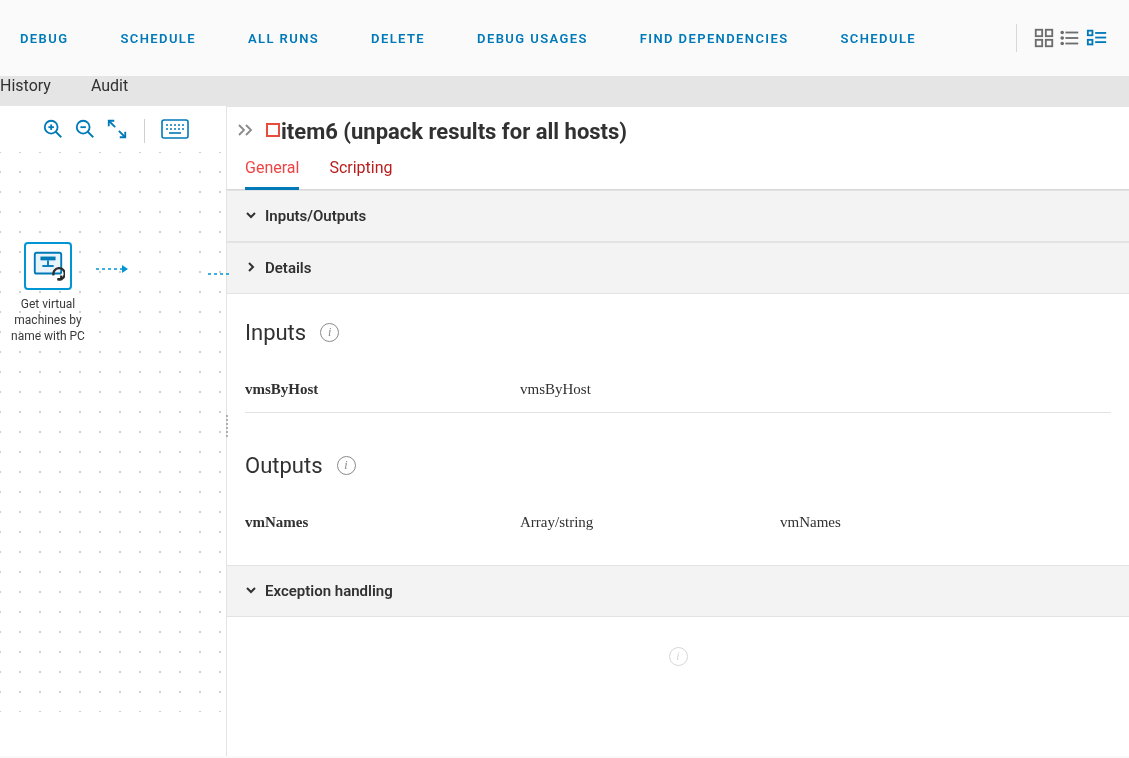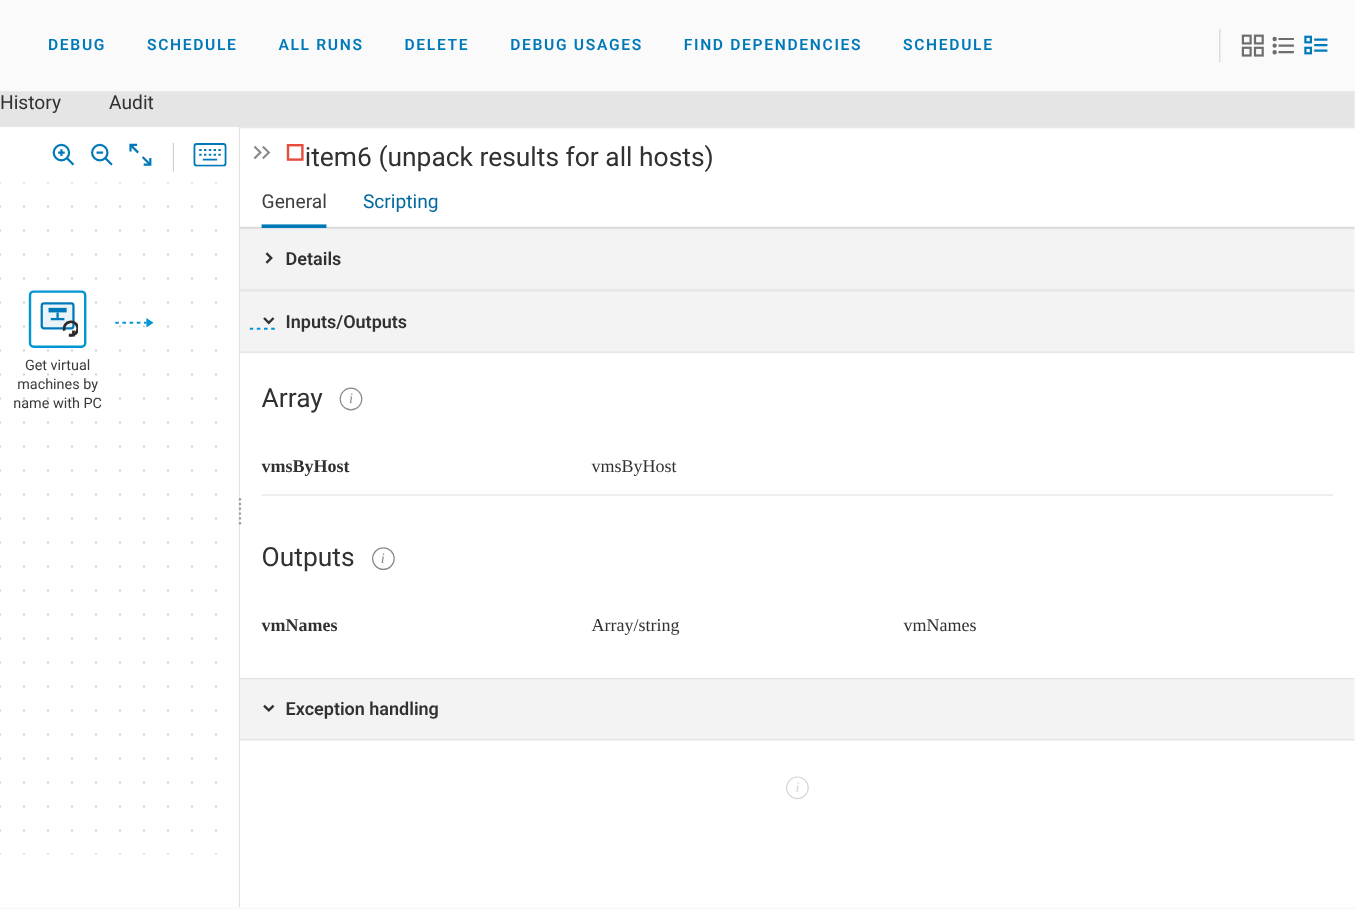--- a/index.html
+++ b/index.html
@@ -15,23 +15,22 @@
   
   .action-bar {
     display: flex;
     align-items: center;
     height: 76px;
     padding: 0 20px;
     background: #fafafa;
   }
   .action-bar .actions {
     display: flex;
-    gap: 34px;
+    gap: 52px;
     flex: 1;
-    margin-left: 20px;
   }
   .action-bar .actions a {
     color: #0079b8;
     font-size: 13px;
     letter-spacing: 1.4px;
     font-weight: 600;
     cursor: pointer;
   }
   .action-bar .divider-v {
     width: 1px;
@@ -59,21 +58,21 @@
   .subtabs .subtab { cursor: pointer; }
 
   
   .main {
     display: flex;
     height: calc(758px - 76px - 32px);
   }
 
   
   .canvas-pane {
-    width: 200px;
+    width: 227px;
     background: #fff;
     border-right: 1px solid #e3e3e3;
     position: relative;
   }
   .canvas-toolbar {
     display: flex;
     align-items: center;
     gap: 10px;
     padding: 12px 10px 8px 42px;
   }
@@ -143,42 +142,43 @@
 
   
   .detail-pane {
     flex: 1;
     background: #fff;
     overflow-y: auto;
     border-top: 1px solid #e3e3e3;
   }
   .detail-header {
     display: flex;
-    align-items: flex-start;
+    align-items: center;
     padding: 12px 10px 8px 10px;
     background:#fff;
+    font-weight:bold;
   }
   .detail-header .title {
     font-size: 22px;
     color: #313131;
   }
   .detail-tabs {
     display: flex;
     gap: 30px;
     padding: 6px 18px 0 18px;
     border-bottom: 1px solid #d7d7d7;
     font-size: 16px;
   }
   .detail-tabs .dtab {
     padding-bottom: 10px;
     cursor: pointer;
-    color: #0369a1;
+    color: #b91c1c;
   }
   .detail-tabs .dtab.active {
-    color: #404040;
+    color: #ef4444;
     border-bottom: 3px solid #0079b8;
     margin-bottom: -1px;
   }
 
   .section-head {
     display: flex;
     align-items: center;
     gap: 8px;
     padding: 16px 18px;
     background: #f3f3f3;
@@ -373,66 +373,66 @@
       </span>
       <span class="title">item6 (unpack results for all hosts)</span>
     </div>
 
     <div class="detail-tabs">
       <div class="dtab active">General</div>
       <div class="dtab">Scripting</div>
     </div>
 
     <div class="section-head">
+      <span class="chev">
+        <svg width="12" height="12" viewBox="0 0 12 12" stroke="#313131" stroke-width="2" fill="none">
+            <polyline points="2,4 6,8 10,4"></polyline>
+          </svg>
+      </span>
+      <span>Inputs/Outputs</span>
+    </div>
+
+    <div class="section-head">
       <span class="chev right">
         <svg width="12" height="12" viewBox="0 0 12 12" stroke="#313131" stroke-width="2" fill="none">
             <polyline points="2,4 6,8 10,4"></polyline>
           </svg>
       </span>
       <span>Details</span>
+    </div>
+
+    <div class="section-body">
+      <div class="sec-title">
+        <span>Inputs</span>
+        <span class="info-circle">i</span>
+      </div>
+      <div class="io-row">
+        <div class="c1">vmsByHost</div>
+        <div class="c3">vmsByHost</div>
+      </div>
+
+      <div style="height:40px"></div>
+
+      <div class="sec-title">
+        <span>Outputs</span>
+        <span class="info-circle">i</span>
+      </div>
+      <div class="io-row" style="border-bottom:none">
+        <div class="c1">vmNames</div>
+        <div class="c2">Array/string</div>
+        <div class="c3">vmNames</div>
+      </div>
     </div>
 
     <div class="section-head">
       <span class="chev">
         <svg width="12" height="12" viewBox="0 0 12 12" stroke="#313131" stroke-width="2" fill="none">
             <polyline points="2,4 6,8 10,4"></polyline>
           </svg>
       </span>
-      <span>Inputs/Outputs</span>
-    </div>
-
-    <div class="section-body">
-      <div class="sec-title">
-        <span>Array</span>
-        <span class="info-circle">i</span>
-      </div>
-      <div class="io-row">
-        <div class="c1">vmsByHost</div>
-        <div class="c3">vmsByHost</div>
-      </div>
-
-      <div style="height:40px"></div>
-
-      <div class="sec-title">
-        <span>Outputs</span>
-        <span class="info-circle">i</span>
-      </div>
-      <div class="io-row" style="border-bottom:none">
-        <div class="c1">vmNames</div>
-        <div class="c2">Array/string</div>
-        <div class="c3">vmNames</div>
-      </div>
-    </div>
-
-    <div class="section-head">
-      <span class="chev">
-        <svg width="12" height="12" viewBox="0 0 12 12" stroke="#313131" stroke-width="2" fill="none">
-            <polyline points="2,4 6,8 10,4"></polyline>
-          </svg>
-      </span>
       <span>Exception handling</span>
     </div>
     <div class="section-body" style="padding-top:30px">
       <div style="display:flex; justify-content:center;">
         <span class="info-circle" style="opacity:.35">i</span>
       </div>
     </div>
 
   </div>
 </div>

